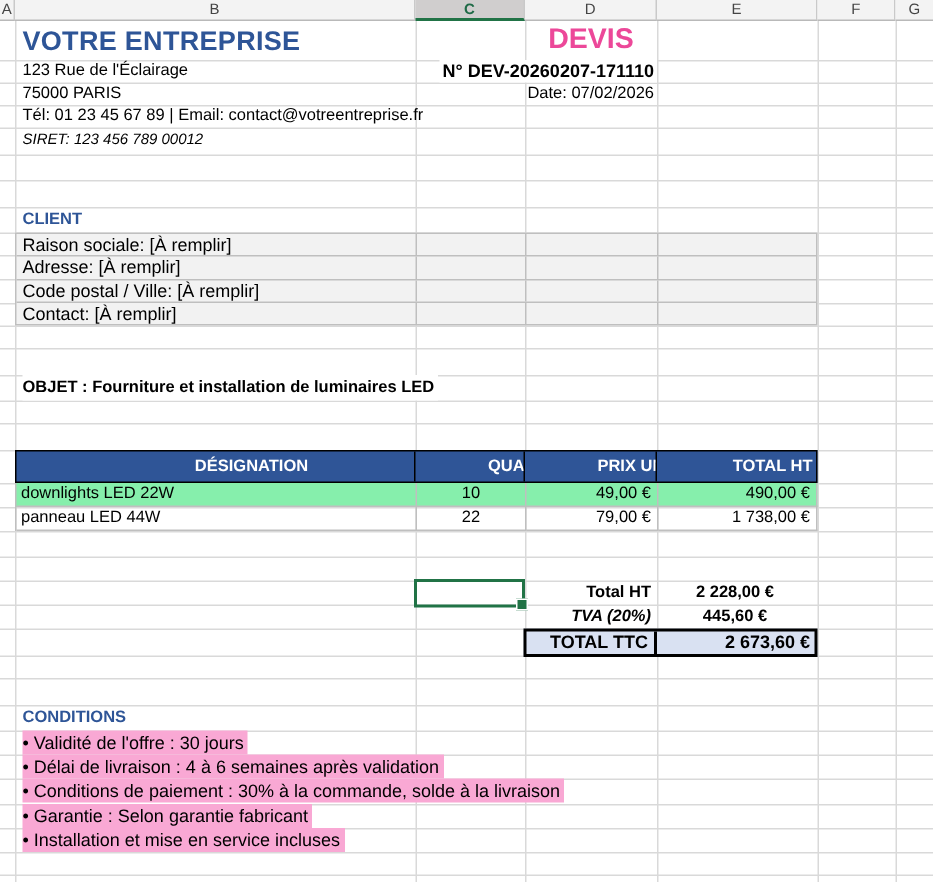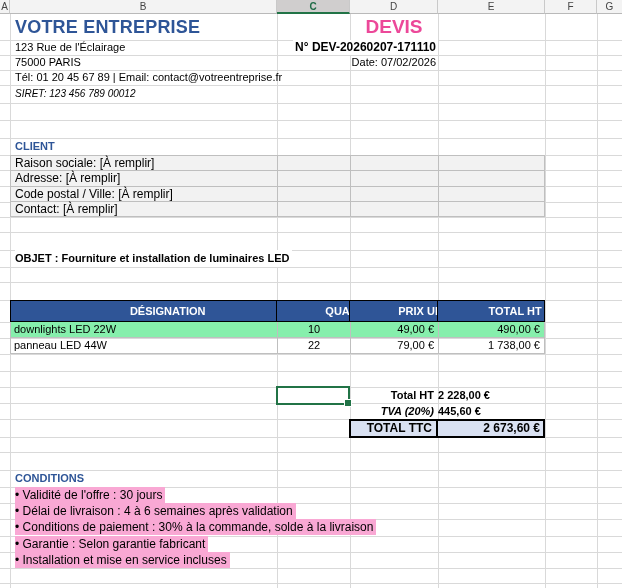--- a/index.html
+++ b/index.html
@@ -57,21 +57,21 @@
   .td.center{text-align:center;}
   .td.right{text-align:right; padding-right:4px;}
   .w-des{width:267px;} .w-qty{width:73px;} .w-pu{width:88px;} .w-tot{width:106px;}
 
   
   #active-cell{position:absolute; left:276px; top:386px; width:74px; height:19px; border:2px solid #217346; box-sizing:border-box; z-index:6; background:transparent;}
   #fill-handle{position:absolute; right:-4px; bottom:-4px; width:6px; height:6px; background:#217346; border:1px solid #fff;}
 
   
   .tot-label{width:88px; left:350px; text-align:right; padding-right:4px; font-weight:bold; font-size:11px; line-height:16px; height:16px;}
-  .tot-value{width:107px; left:438px; text-align:left; padding-right:3px; font-weight:bold; font-size:11px; line-height:16px; height:16px;}
+  .tot-value{width:107px; left:438px; text-align:center; padding-right:3px; font-weight:bold; font-size:11px; line-height:16px; height:16px;}
   #ttc-box{position:absolute; left:349px; top:419px; width:196px; height:19px; z-index:5;
            background:#D9E1F2; border:2px solid #000; box-sizing:border-box; display:flex;}
   .ttc-label{width:87px; border-right:2px solid #000; box-sizing:border-box; text-align:right; padding-right:4px; font-weight:bold; font-size:12px; line-height:15px;}
   .ttc-value{flex:1; text-align:right; padding-right:3px; font-weight:bold; font-size:12px; line-height:15px;}
 
   
   .bullet{left:15px; font-size:12px; height:16px; line-height:16px; background:#f9a8d4; padding-right:3px;}
 </style>
 </head>
 <body>
@@ -125,21 +125,21 @@
       <div class="gl-h" style="top: 519px;"></div>
       <div class="gl-h" style="top: 536px;"></div>
       <div class="gl-h" style="top: 552px;"></div>
       <div class="gl-h" style="top: 568px;"></div>
       <div class="gl-h" style="top: 583px;"></div>
     </div>
 
   <div class="cell company-name">VOTRE ENTREPRISE</div>
   <div class="cell addr1">123 Rue de l'Éclairage</div>
   <div class="cell addr2">75000 PARIS</div>
-  <div class="cell addr3">Tél: 01 20 45 67 89 | Email: contact@votreentreprise.fr</div>
+  <div class="cell addr3">Tél: 01 23 45 67 89 | Email: contact@votreentreprise.fr</div>
   <div class="cell siret">SIRET: 123 456 789 00012</div>
 
   <div class="cell devis-title">DEVIS</div>
   <div class="cell devis-number">N° DEV-20260207-171110</div>
   <div class="cell devis-date">Date: 07/02/2026</div>
 
   <div class="cell section-heading" style="top:138px;">CLIENT</div>
   <div id="client-block">
     <div class="client-row">
       <div class="client-c1">Raison sociale: [À remplir]</div>

